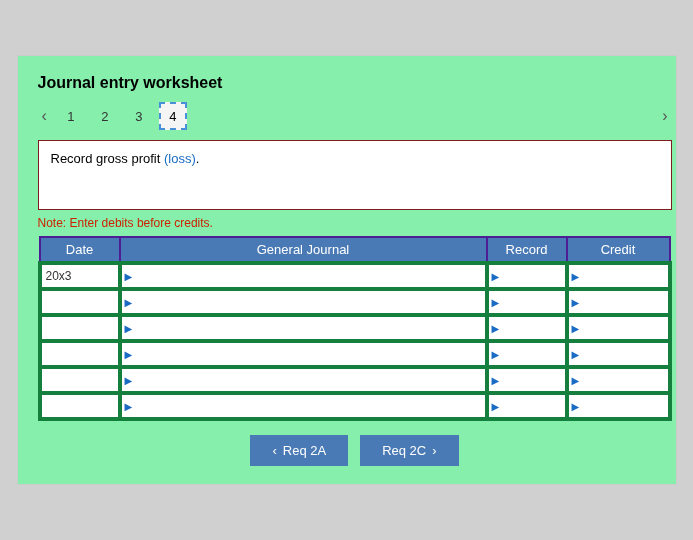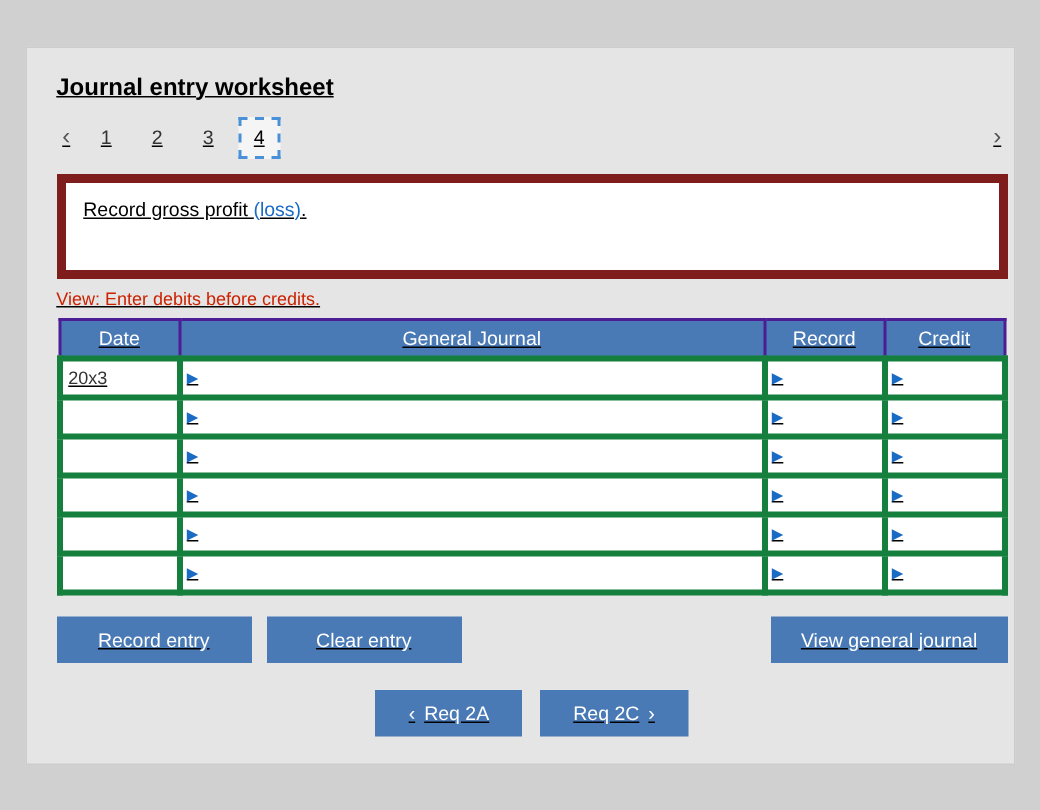--- a/index.html
+++ b/index.html
@@ -7,25 +7,24 @@
       background: #d0d0d0;
       font-family: Arial, sans-serif;
       font-size: 13px;
       display: flex;
       justify-content: center;
       align-items: center;
       width: 693px;
       height: 540px;
     }
     .container {
-      background: #e5e5e5;
+      background: #86efac;
       width: 660px;
       padding: 18px 4px 18px 20px;
       border: 1px solid #ccc;
-      text-decoration: underline;
     }
     .title {
       font-weight: bold;
       font-size: 16px;
       margin-bottom: 10px;
       color: #000;
     }
     .nav-row {
       display: flex;
       align-items: center;
@@ -51,21 +50,21 @@
       cursor: pointer;
       color: #333;
     }
     .nav-btn.active {
       border: 2px dashed #4a90d9;
       color: #000;
       background: #f5f5f5;
     }
     .instruction-box {
       background: #fff;
-      border: 6px solid #7f1d1d;
+      border: 1px solid #7f1d1d;
       padding: 10px 12px;
       margin-bottom: 6px;
       min-height: 70px;
       color: #000;
     }
     .instruction-box .loss {
       color: #1a6bc4;
     }
     .note {
       color: #cc2200;
@@ -82,21 +81,21 @@
       background: #4a7ab5;
       color: #fff;
       padding: 4px 6px;
       border: 2px solid #4c1d95;
       font-weight: normal;
       font-size: 13px;
     }
     .journal-table th.date-col { width: 80px; text-align: center; }
     .journal-table th.gj-col { text-align: center; }
     .journal-table th.debit-col { width: 80px; text-align: center; }
-    .journal-table th.credit-col { width: 80px; text-align: center; }
+    .journal-table th.credit-col { width: 103px; text-align: center; }
     .journal-table td {
       border: 4px solid #15803d;
       padding: 0;
       height: 22px;
       background: #fff;
     }
     .journal-table td.date-cell {
       padding: 2px 4px;
       font-size: 12px;
       color: #333;
@@ -179,21 +178,21 @@
     <div class="nav-btn">2</div>
     <div class="nav-btn">3</div>
     <div class="nav-btn active">4</div>
     <span class="nav-arrow" style="margin-left:auto">›</span>
   </div>
 
   <div class="instruction-box">
     <span>Record gross profit </span><span class="loss">(loss)</span><span>.</span>
   </div>
 
-  <div class="note">View: Enter debits before credits.</div>
+  <div class="note">Note: Enter debits before credits.</div>
 
   <table class="journal-table">
     <thead>
       <tr>
         <th class="date-col">Date</th>
         <th class="gj-col">General Journal</th>
         <th class="debit-col">Record</th>
         <th class="credit-col">Credit</th>
       </tr>
     </thead>
@@ -320,25 +319,20 @@
           <td>
             <div class="cell-with-arrow">
               <span class="cell-arrow">▶</span>
               <input type="text" style="">
             </div>
           </td>
         </tr>
       </tbody>
   </table>
 
-  <div class="btn-row">
-    <button class="btn-primary">Record entry</button>
-    <button class="btn-primary">Clear entry</button>
-    <button class="btn-primary btn-right">View general journal</button>
-  </div>
 
   <div class="bottom-nav">
     <button class="bottom-nav-btn">
       <span>‹</span>
       <span>Req 2A</span>
     </button>
     <button class="bottom-nav-btn">
       <span>Req 2C</span>
       <span>›</span>
     </button>

